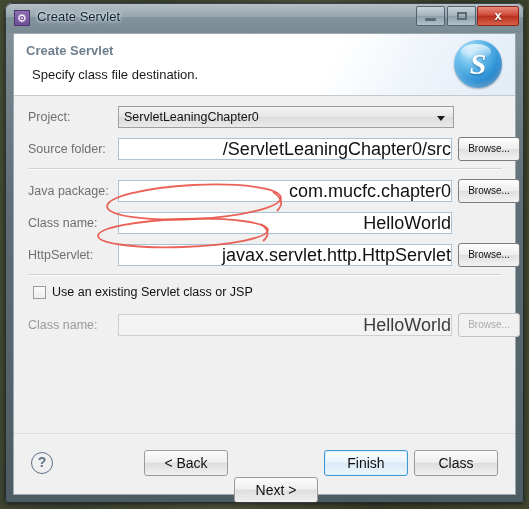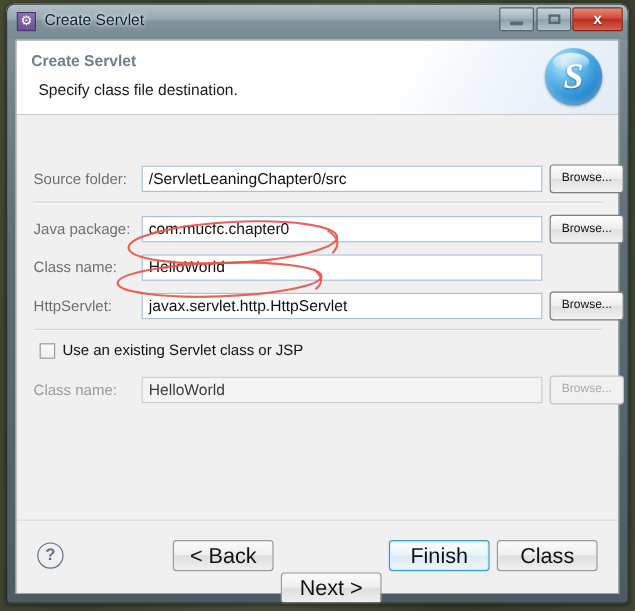--- a/index.html
+++ b/index.html
@@ -219,26 +219,27 @@
   .flabel.dim { color: #9a9a9a; }
 
   .textfield {
     position: absolute;
     left: 104px;
     top: 2px;
     height: 22px;
     background: #ffffff;
     border: 1px solid #abc1d4;
     box-sizing: border-box;
-    font-size: 13px;
+    font-size: 18px;
     color: #111;
     line-height: 20px;
     padding-left: 5px;
     white-space: nowrap;
     overflow: hidden;
+    text-align: right;
   }
   .textfield.wide  { width: 334px; }
   .textfield.full  { width: 334px; }
   .textfield.disabled {
     background: #f3f3f3;
     border: 1px solid #cfcfcf;
     color: #3c3c3c;
   }
 
   .combo {
@@ -359,21 +360,21 @@
   }
   .dlgbtn {
     position: absolute;
     top: 16px;
     width: 84px;
     height: 26px;
     background: linear-gradient(180deg,#fbfbfb 0%,#efefef 46%,#dedede 52%,#f0f0f0 100%);
     border: 1px solid #9a9a9a;
     border-radius: 3px;
     box-sizing: border-box;
-    font-size: 18px;
+    font-size: 14px;
     color: #111;
     line-height: 24px;
     text-align: center;
   }
   #btn-back   { left: 130px; }
   #btn-next   { left: 220px; margin-top: 27px; }
   #btn-finish {
     left: 310px;
     border: 1px solid #3c9ad6;
     box-shadow: inset 0 0 0 1px #d7ecf9;
@@ -408,20 +409,24 @@
     <div id="header">
       <div id="header-title">Create Servlet</div>
       <div id="header-sub">Specify class file destination.</div>
       <div id="header-icon">
         <span class="s-glyph">S</span>
       </div>
     </div>
 
     <div id="form">
 
+      <div class="row" style="top:8px">
+        <span class="flabel">Project:</span>
+        <div class="combo">ServletLeaningChapter0<span class="arrow"></span></div>
+      </div>
 
       <div class="row" style="top:40px">
         <span class="flabel">Source folder:</span>
         <div class="textfield wide">/ServletLeaningChapter0/src</div>
         <div class="browse">Browse...</div>
       </div>
 
       <div class="sep" style="top:72px"></div>
 
       <div class="row" style="top:82px">

